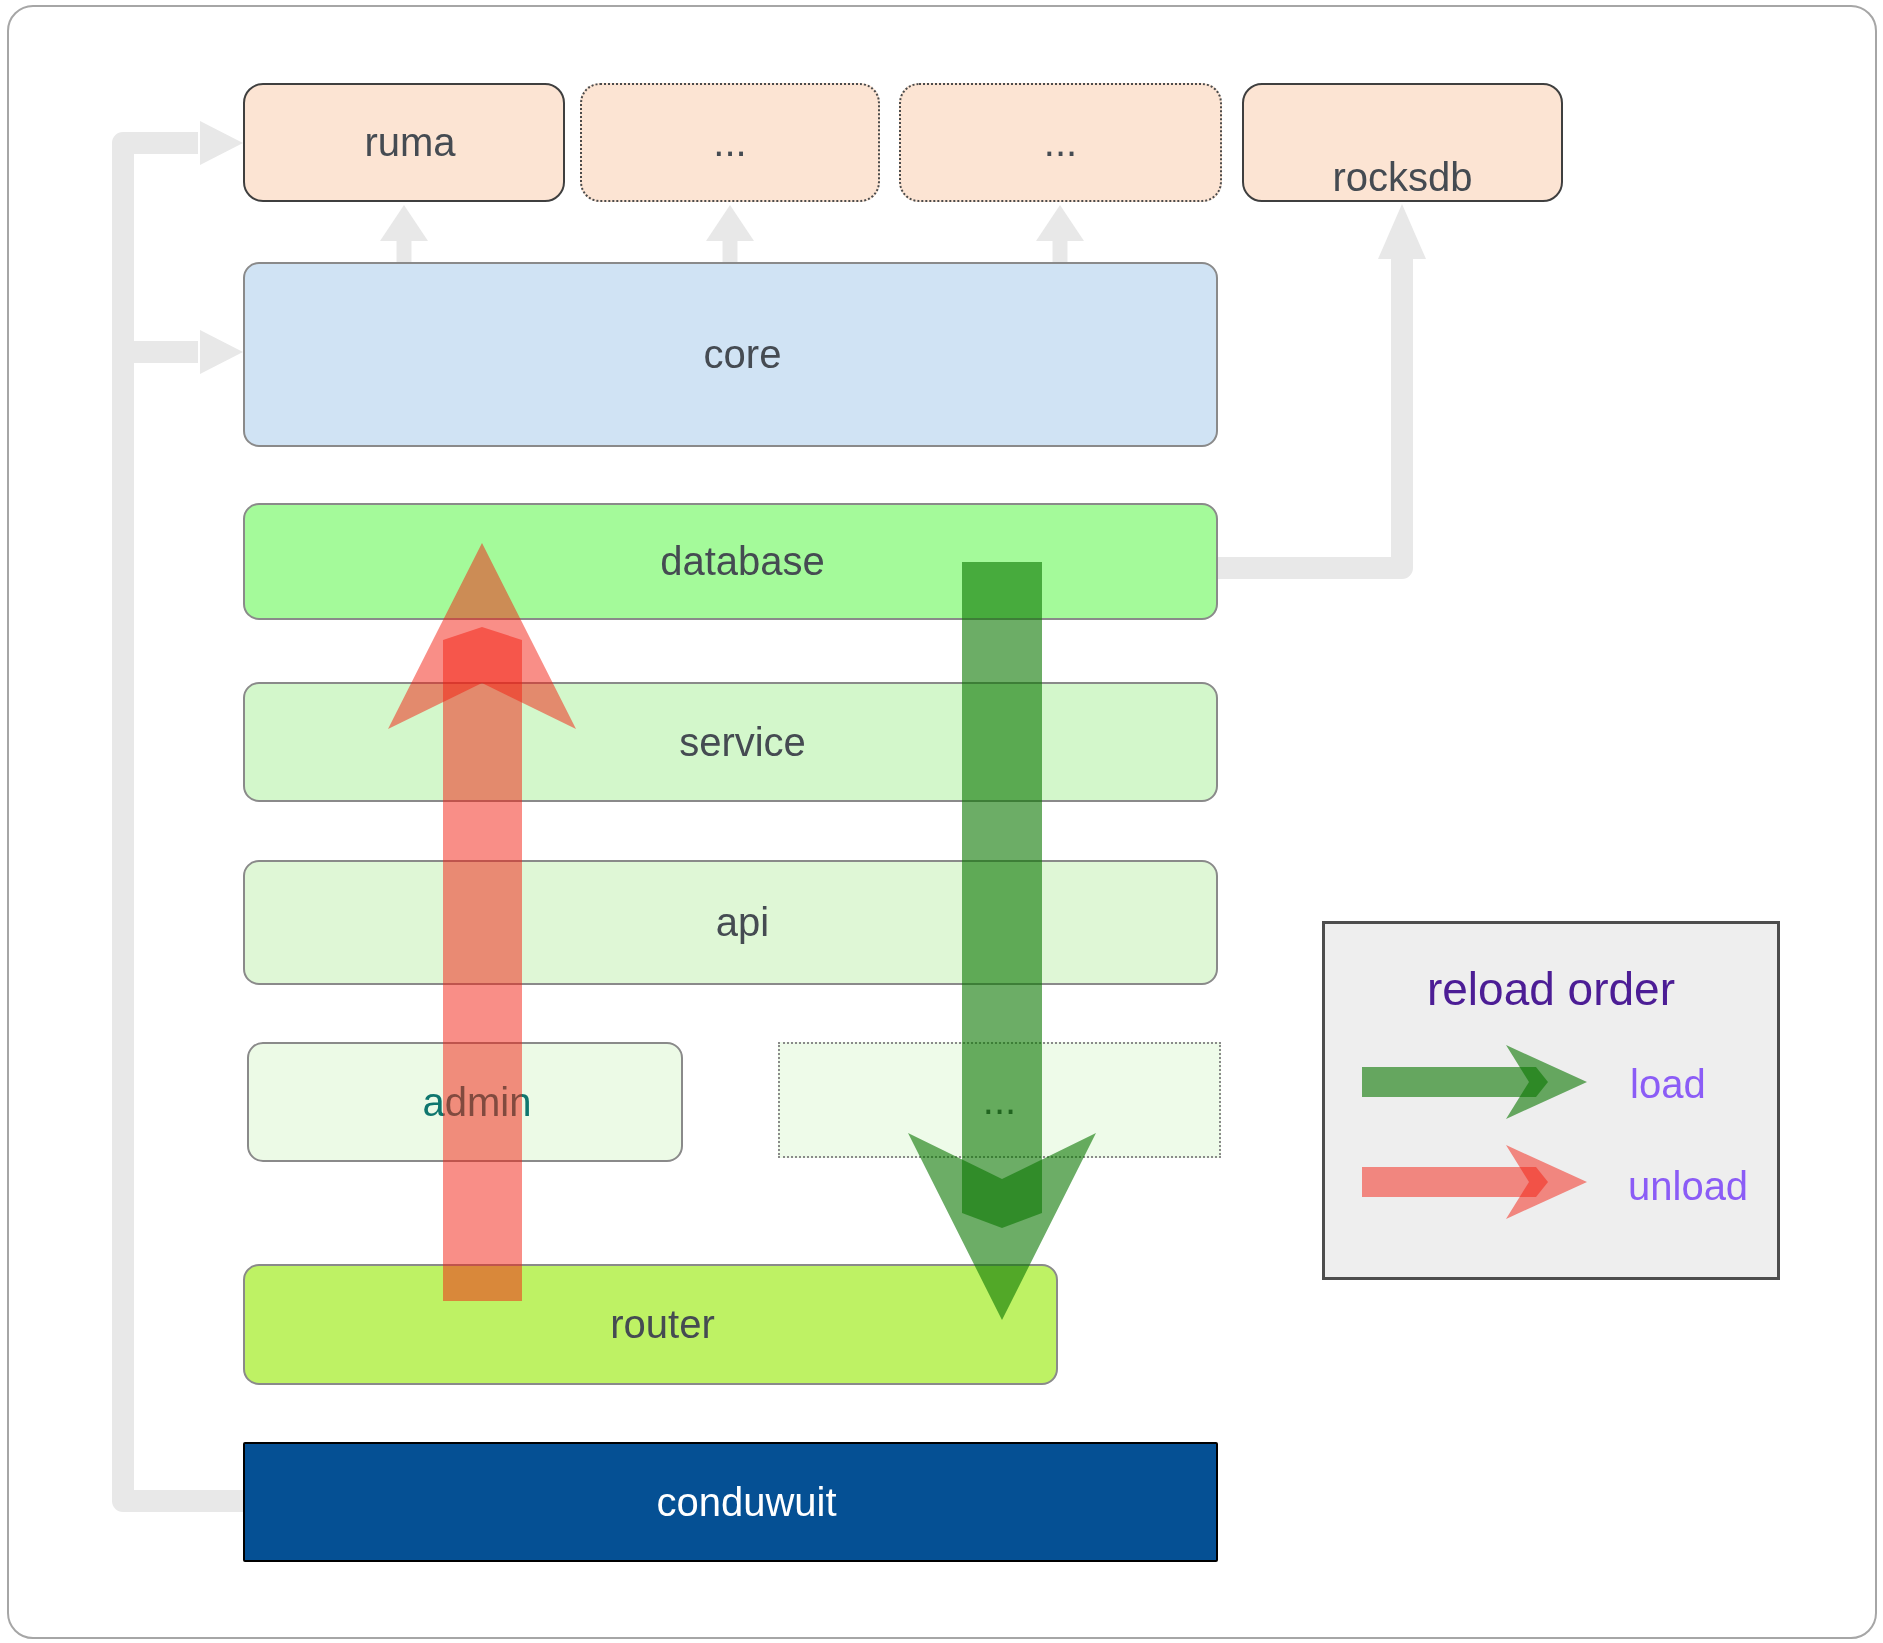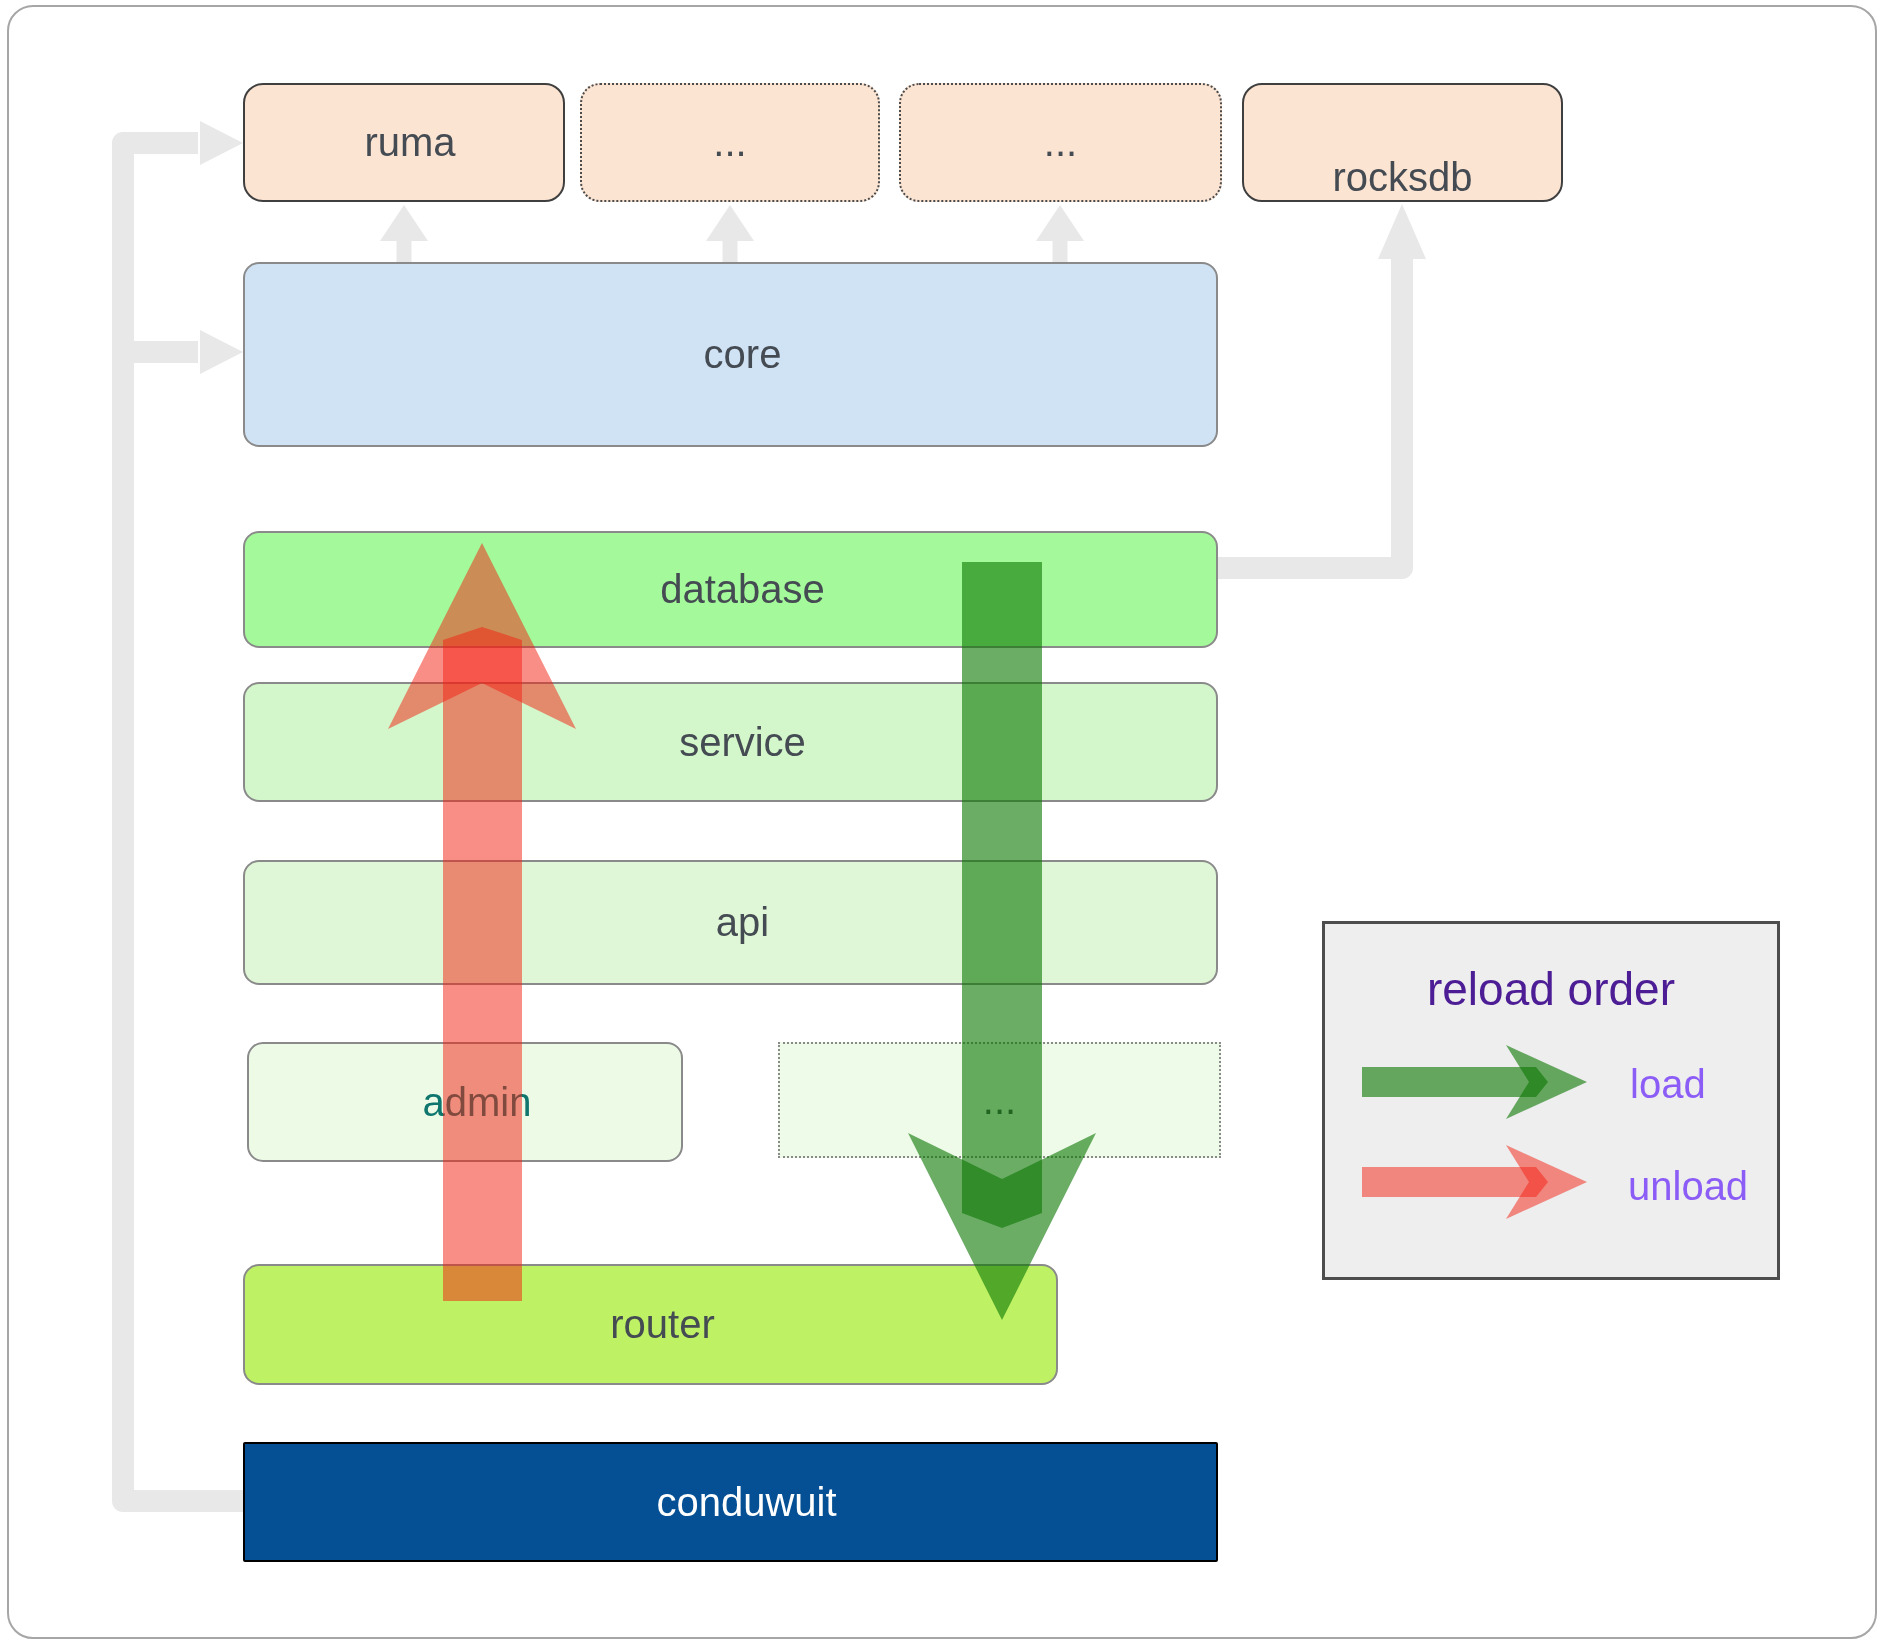--- a/index.html
+++ b/index.html
@@ -82,21 +82,21 @@
   <div class="node peach dotted n-dots2">
     <span>...</span>
   </div>
   <div class="node peach n-rocksdb">
     <span>rocksdb</span>
   </div>
 
   <div class="node row n-core" style="background-color: rgb(208, 227, 244);">
     <span>core</span>
   </div>
-  <div class="node row n-database" style="background-color: rgb(164, 250, 154); margin-top: 28px;">
+  <div class="node row n-database" style="background-color: rgb(164, 250, 154);">
     <span>database</span>
   </div>
   <div class="node row n-service">
     <span>service</span>
   </div>
   <div class="node row n-api">
     <span>api</span>
   </div>
   <div class="node row n-admin">
     <span>admin</span>

